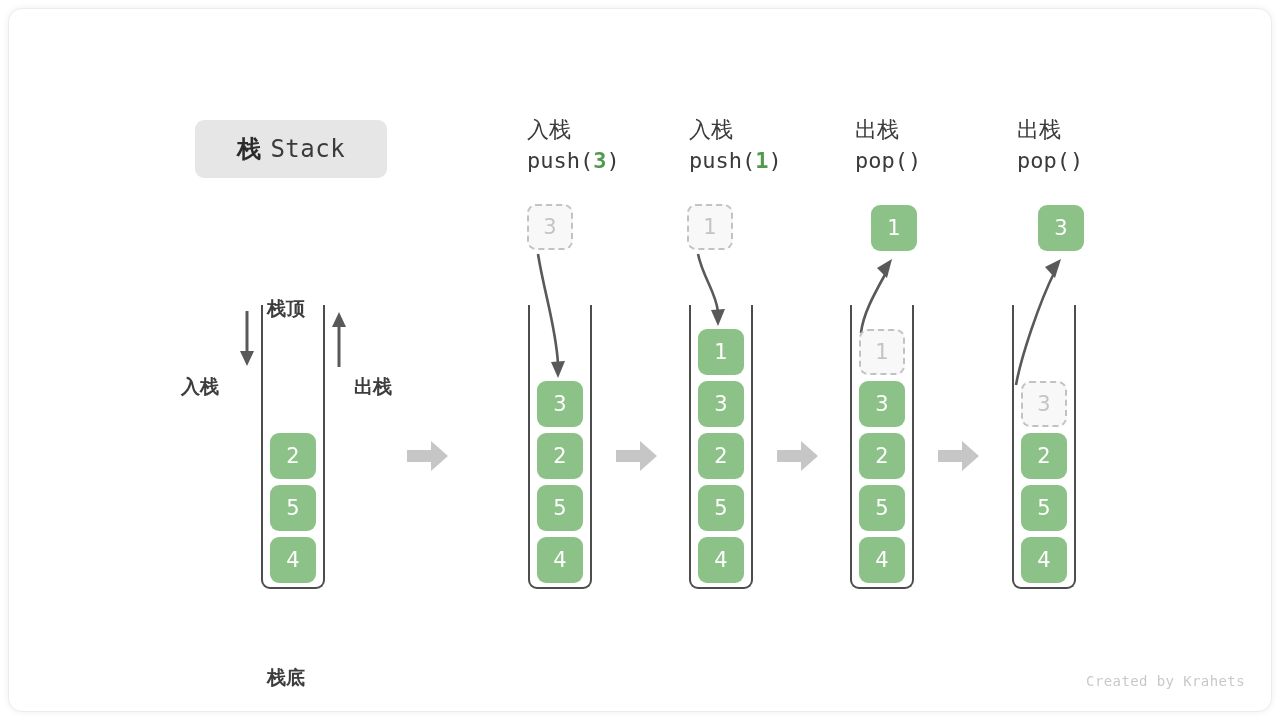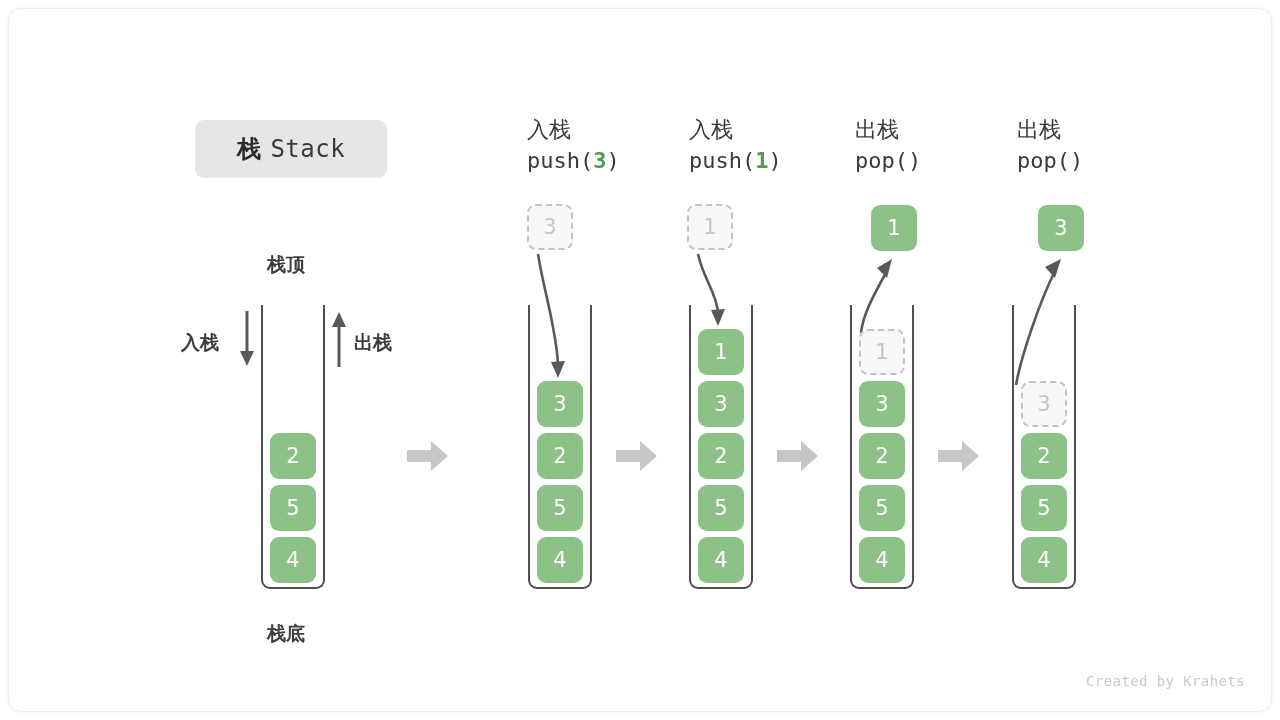--- a/index.html
+++ b/index.html
@@ -38,20 +38,21 @@
     font-family: "DejaVu Sans Mono", monospace;
     font-size: 24px; color: #3a3a3a;
     margin-left: 9px; letter-spacing: 0.5px;
   }
 
   
   .cn-bold {
     font-family: "DejaVu Sans", sans-serif;
     font-weight: bold; font-size: 19px; color: #3d3d3d;
     white-space: nowrap;
+    margin-top: 44px;
   }
   .op-head {
     text-align: center; white-space: nowrap;
   }
   .op-head .op-cn {
     font-family: "DejaVu Sans", sans-serif;
     font-size: 22px; color: #3a3a3a; line-height: 30px;
     display: block; text-align: left;
   }
   .op-head .op-code {

